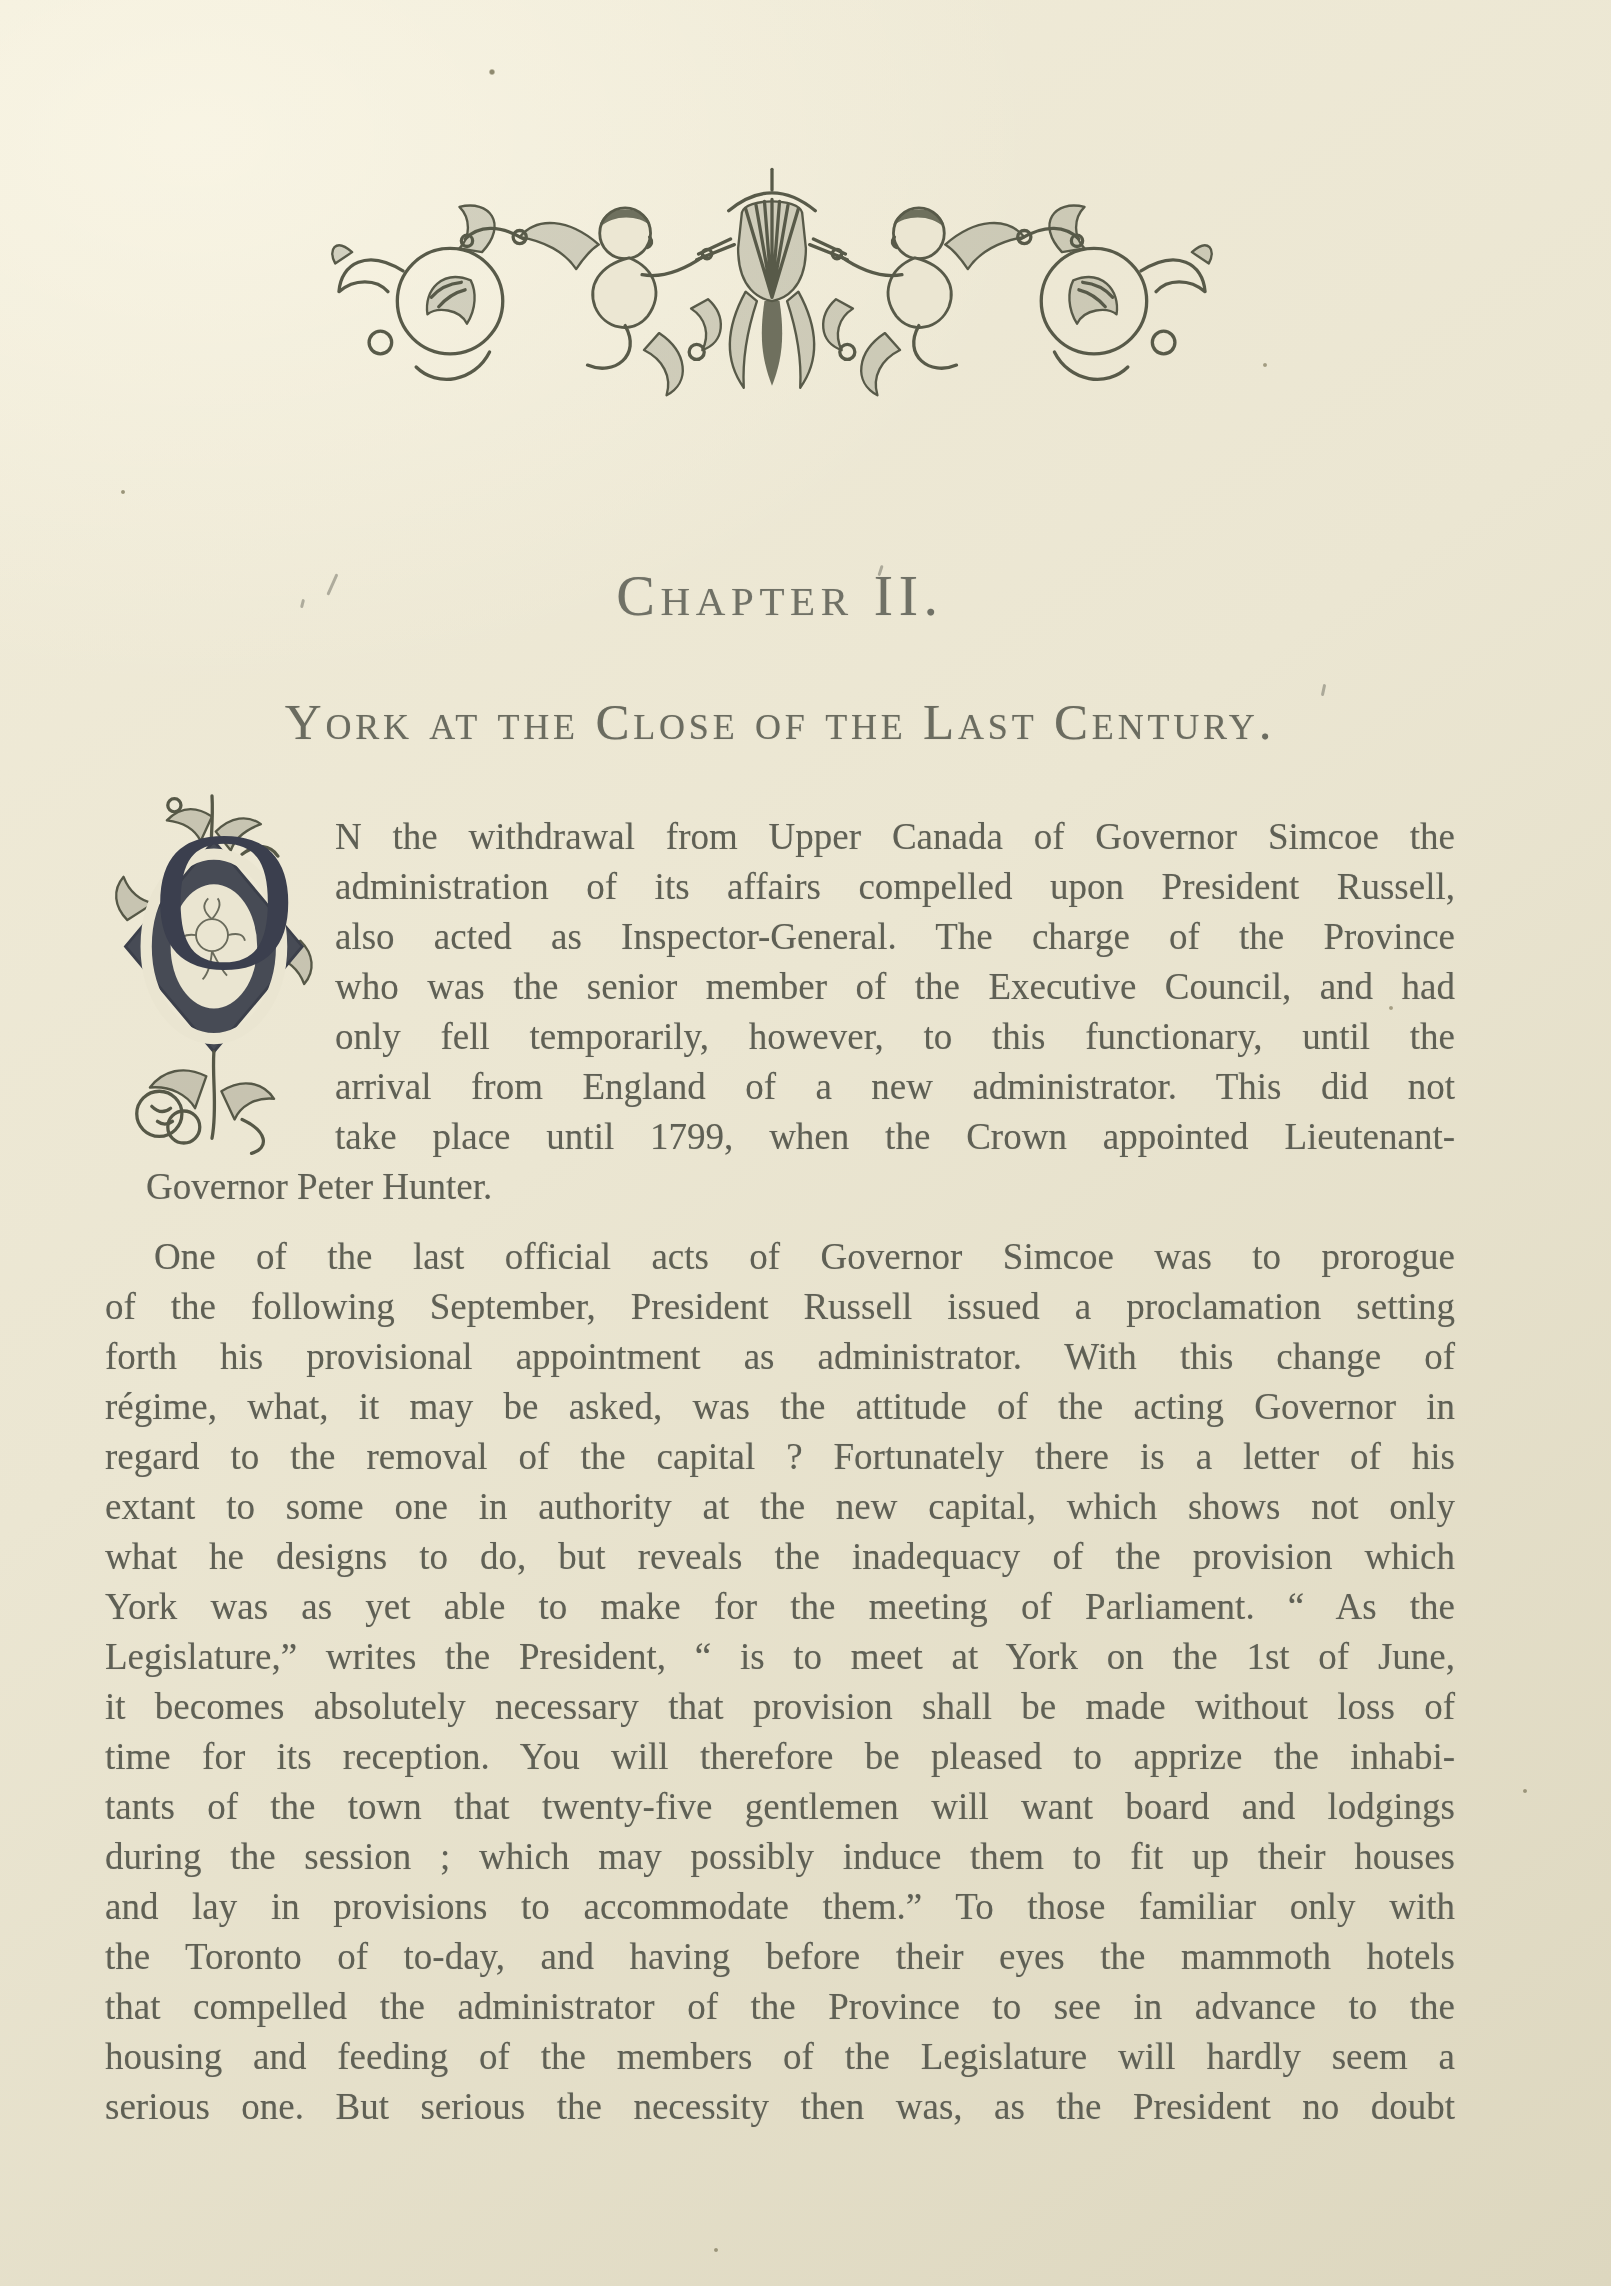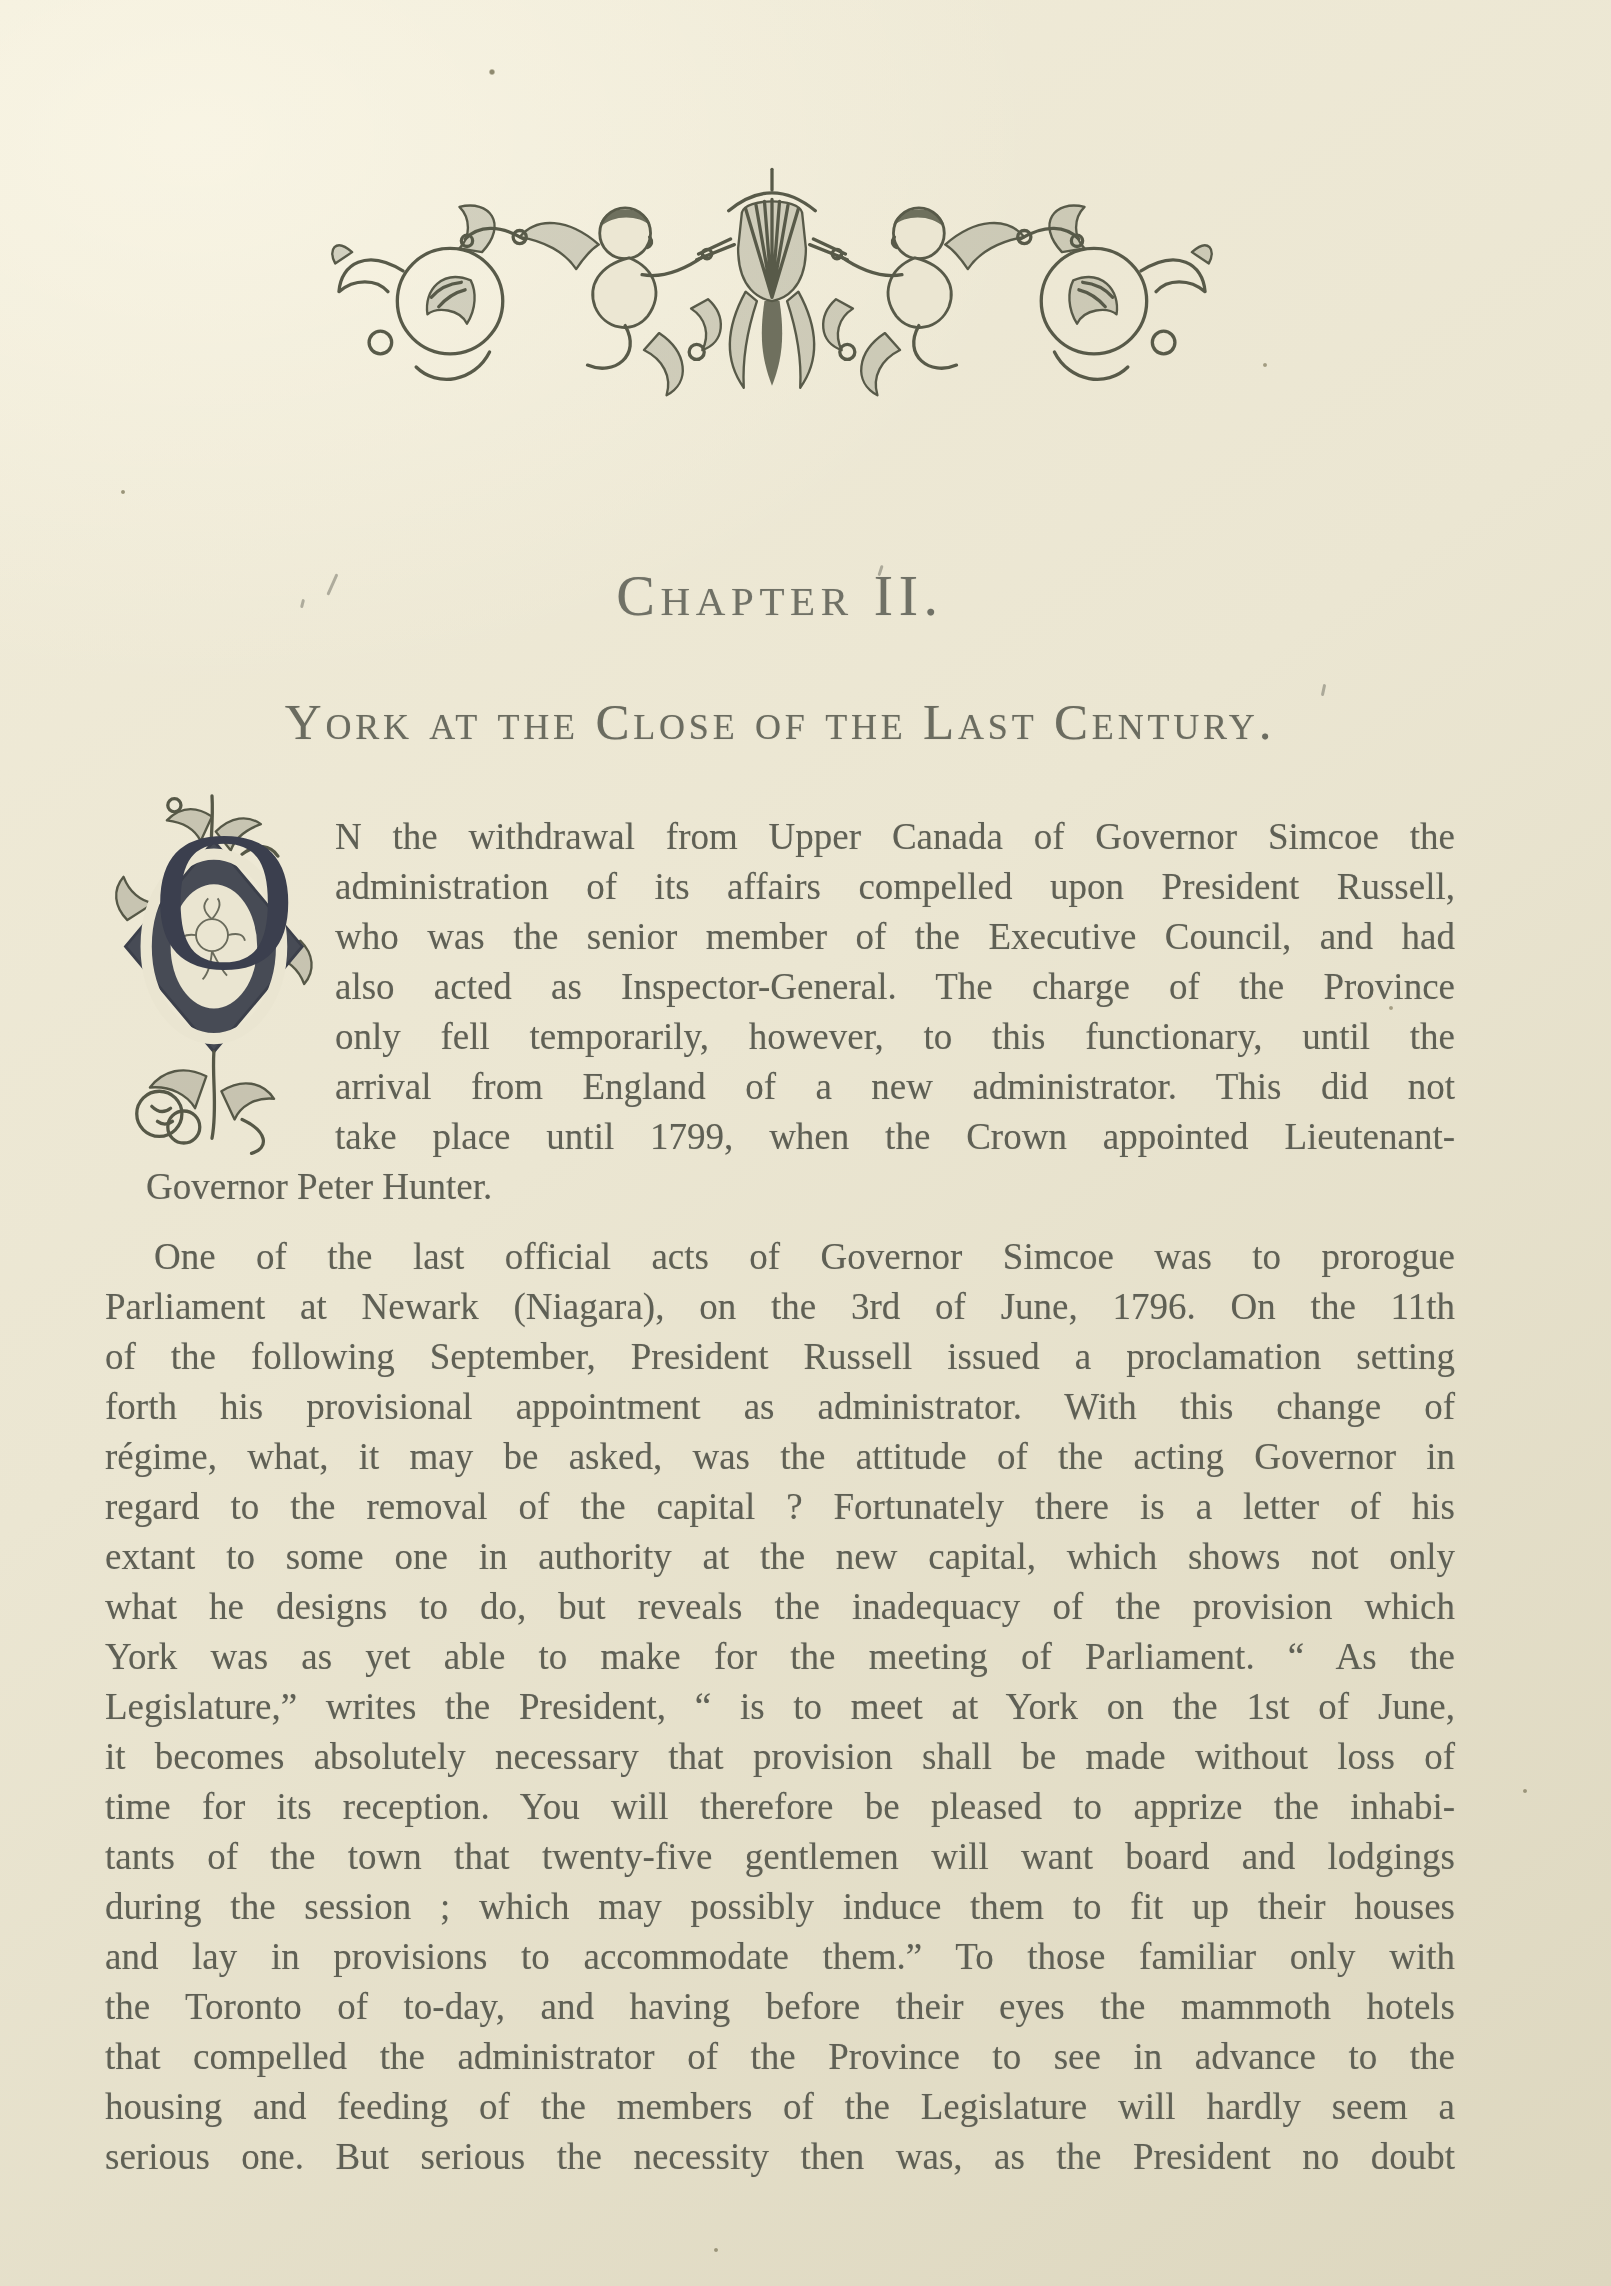--- a/index.html
+++ b/index.html
@@ -147,31 +147,30 @@
           <path class="lf" d="M128,322 C150,308 172,312 184,330 C164,328 148,338 142,352 Z"></path>
           <circle class="st" cx="62" cy="346" r="24"></circle>
           <circle class="st" cx="88" cy="360" r="17"></circle>
           <path class="st" d="M54,338 q10,10 20,2 M60,354 q8,6 16,0"></path>
           <path class="st" d="M150,352 C176,364 180,382 160,388"></path>
         </svg>
         <span class="initial">O</span>
       </div>
       <div class="line">N the withdrawal from Upper Canada of Governor Simcoe the</div>
       <div class="line">administration of its affairs compelled upon President Russell,</div>
+      <div class="line">also acted as Inspector-General.  The charge of the Province</div>
       <div class="line">who was the senior member of the Executive Council, and had</div>
-      <div class="line">also acted as Inspector-General.  The charge of the Province</div>
       <div class="line">only fell temporarily, however, to this functionary, until the</div>
       <div class="line">arrival from England of a new administrator.  This did not</div>
       <div class="line">take place until 1799, when the Crown appointed Lieutenant-</div>
       <div class="line flush">Governor Peter Hunter.</div>
     </div>
 
     <div class="para2">
       <div class="line">One of the last official acts of Governor Simcoe was to prorogue</div>
-      <div class="line">Parliament at Newark (Niagara), on the 3rd of June, 1796.  On the 11th</div>
       <div class="line">of the following September, President Russell issued a proclamation setting</div>
       <div class="line">forth his provisional appointment as administrator.  With this change of</div>
       <div class="line">régime, what, it may be asked, was the attitude of the acting Governor in</div>
       <div class="line">regard to the removal of the capital ?  Fortunately there is a letter of his</div>
       <div class="line">extant to some one in authority at the new capital, which shows not only</div>
       <div class="line">what he designs to do, but reveals the inadequacy of the provision which</div>
       <div class="line">York was as yet able to make for the meeting of Parliament.  “ As the</div>
       <div class="line">Legislature,” writes the President, “ is to meet at York on the 1st of June,</div>
       <div class="line">it becomes absolutely necessary that provision shall be made without loss of</div>
       <div class="line">time for its reception.  You will therefore be pleased to apprize the inhabi-</div>

